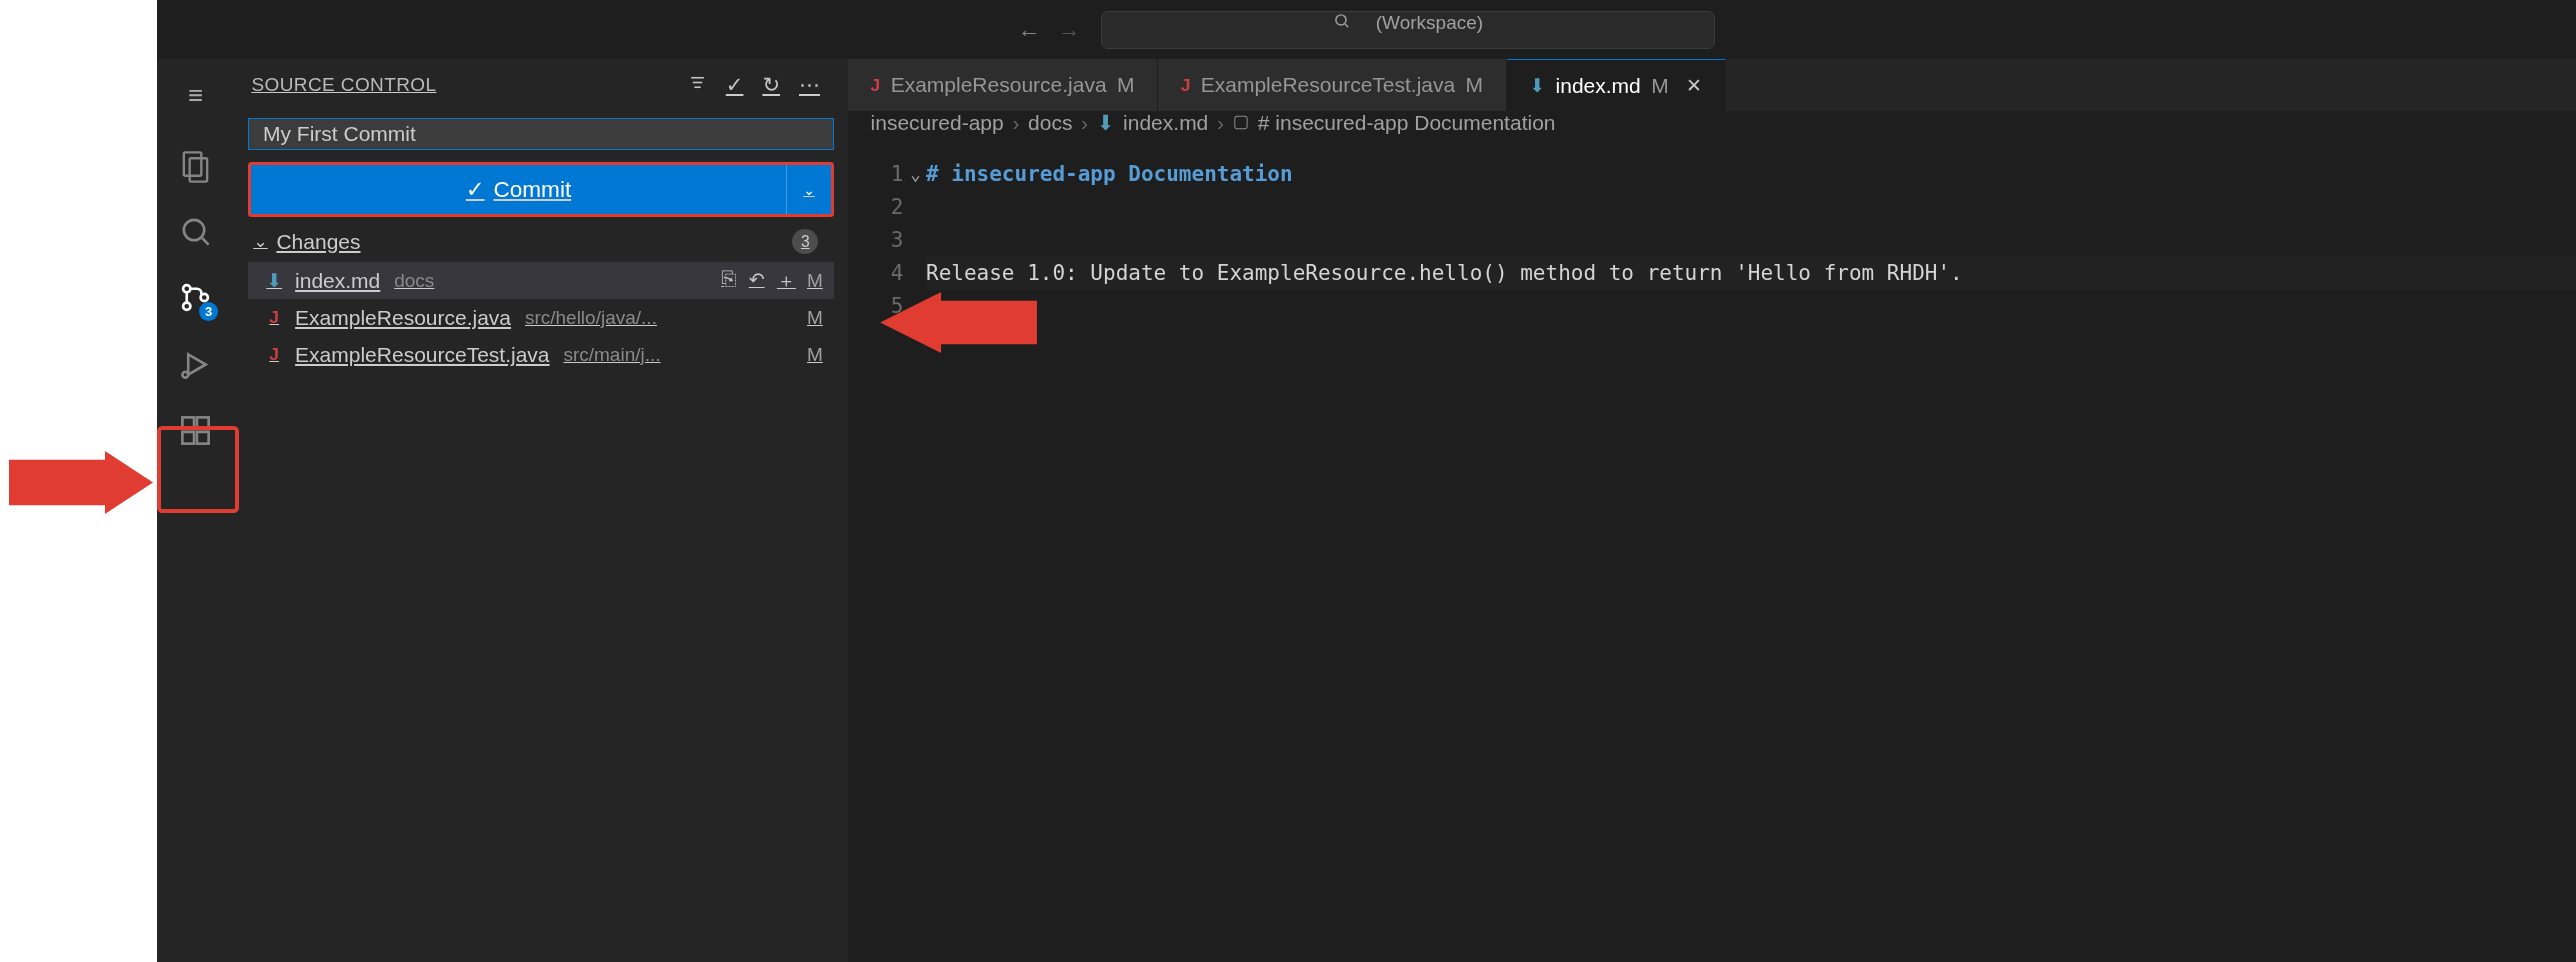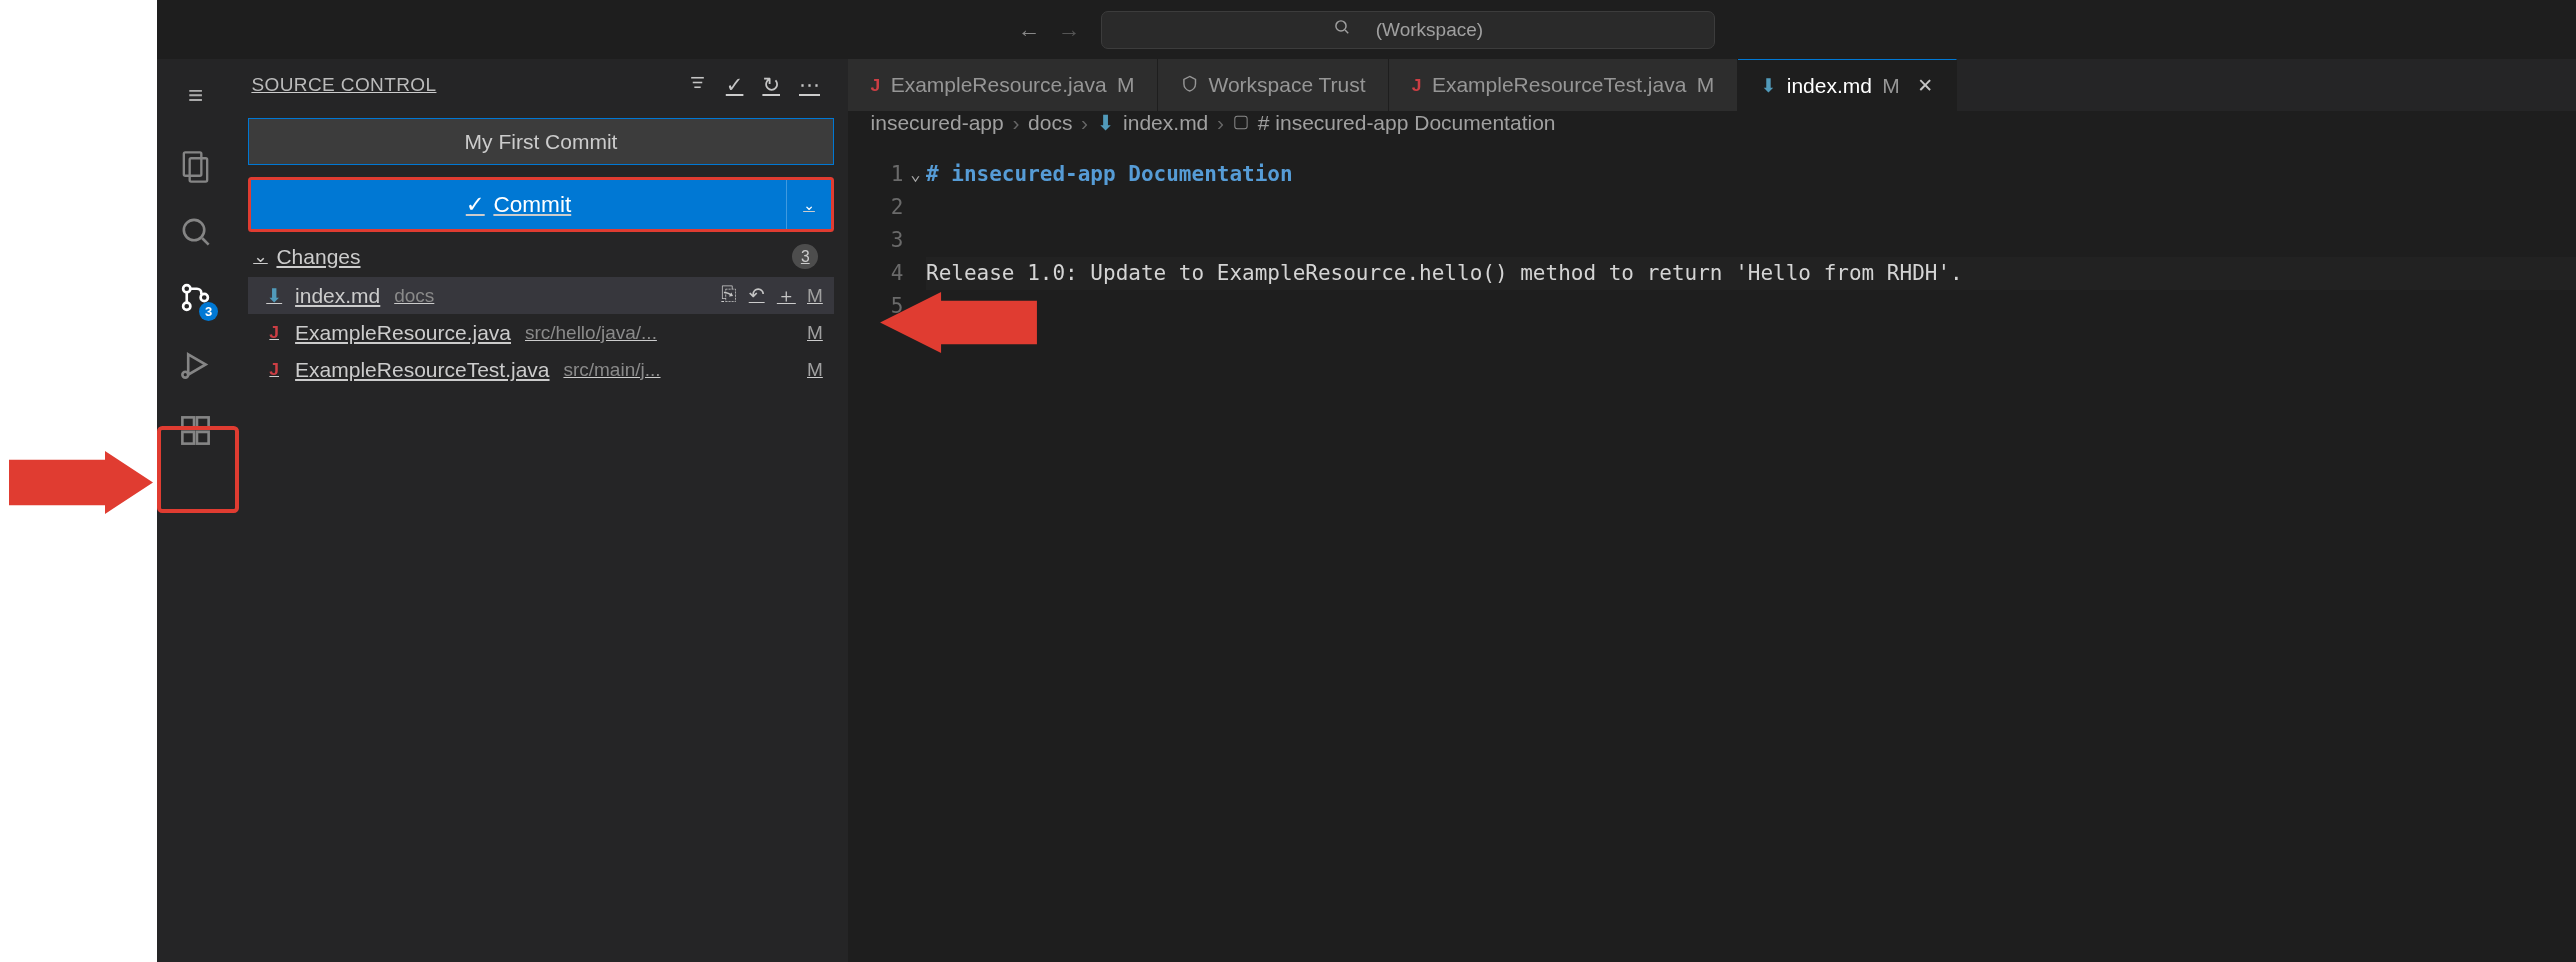--- a/index.html
+++ b/index.html
@@ -39,21 +39,20 @@
     }
     .nav-arrows span { font-size: 22.6px; }
     .arrow-fwd { color: #555; }
     .command-center {
       width: 614px;
       height: 38px;
       background: #2a2a2a;
       border: 0.9px solid #3c3c3c;
       border-radius: 7px;
       display: flex;
-      align-items: center;
       justify-content: center;
       color: #a0a0a0;
       font-size: 19px;
       gap: 25px;
     }
     .main-body {
       display: flex;
       flex: 1;
       min-height: 0;
     }
@@ -120,28 +119,27 @@
     .sidebar-actions {
       display: flex;
       gap: 19px;
       align-items: center;
       color: #c5c5c5;
     }
     .sidebar-actions span { font-size: 21px; cursor: pointer; }
     .scm-body { padding: 7px 14px; }
     .commit-input {
       width: 100%;
-      height: 47px;
+      height: 32px;
       background: #3c3c3c;
       border: 0.9px solid #0078d4;
       color: #cccccc;
       font-size: 21px;
       padding: 0 14px;
       outline: none;
-      text-align: center;
     }
     .commit-btn-wrap {
       margin-top: 12.2px;
       display: flex;
       border: 3.5px solid #e03c31;
       border-radius: 3.5px;
     }
     .commit-btn {
       flex: 1;
       height: 49px;
@@ -431,26 +429,20 @@
     </div>
 
     <div class="editor-area">
       <div class="tabs" id="tabs">
           <div class="tab">
             <span class="file-ic-java">J</span>
             <span>ExampleResource.java</span>
             <span class="tab-badge">M</span>
           </div>
           <div class="tab">
-            <span><svg width="17.4" height="17.4" viewBox="0 0 24 24" fill="none" stroke="currentColor" stroke-width="2">
-                <path d="M12 2l8 4v6c0 5-3.5 9-8 10-4.5-1-8-5-8-10V6l8-4z"></path>
-              </svg></span>
-            <span>Workspace Trust</span>
-          </div>
-          <div class="tab">
             <span class="file-ic-java">J</span>
             <span>ExampleResourceTest.java</span>
             <span class="tab-badge">M</span>
           </div>
           <div class="tab active">
             <span class="file-ic-md">⬇</span>
             <span>index.md</span>
             <span class="tab-badge">M</span>
             <span class="close">✕</span>
           </div>

